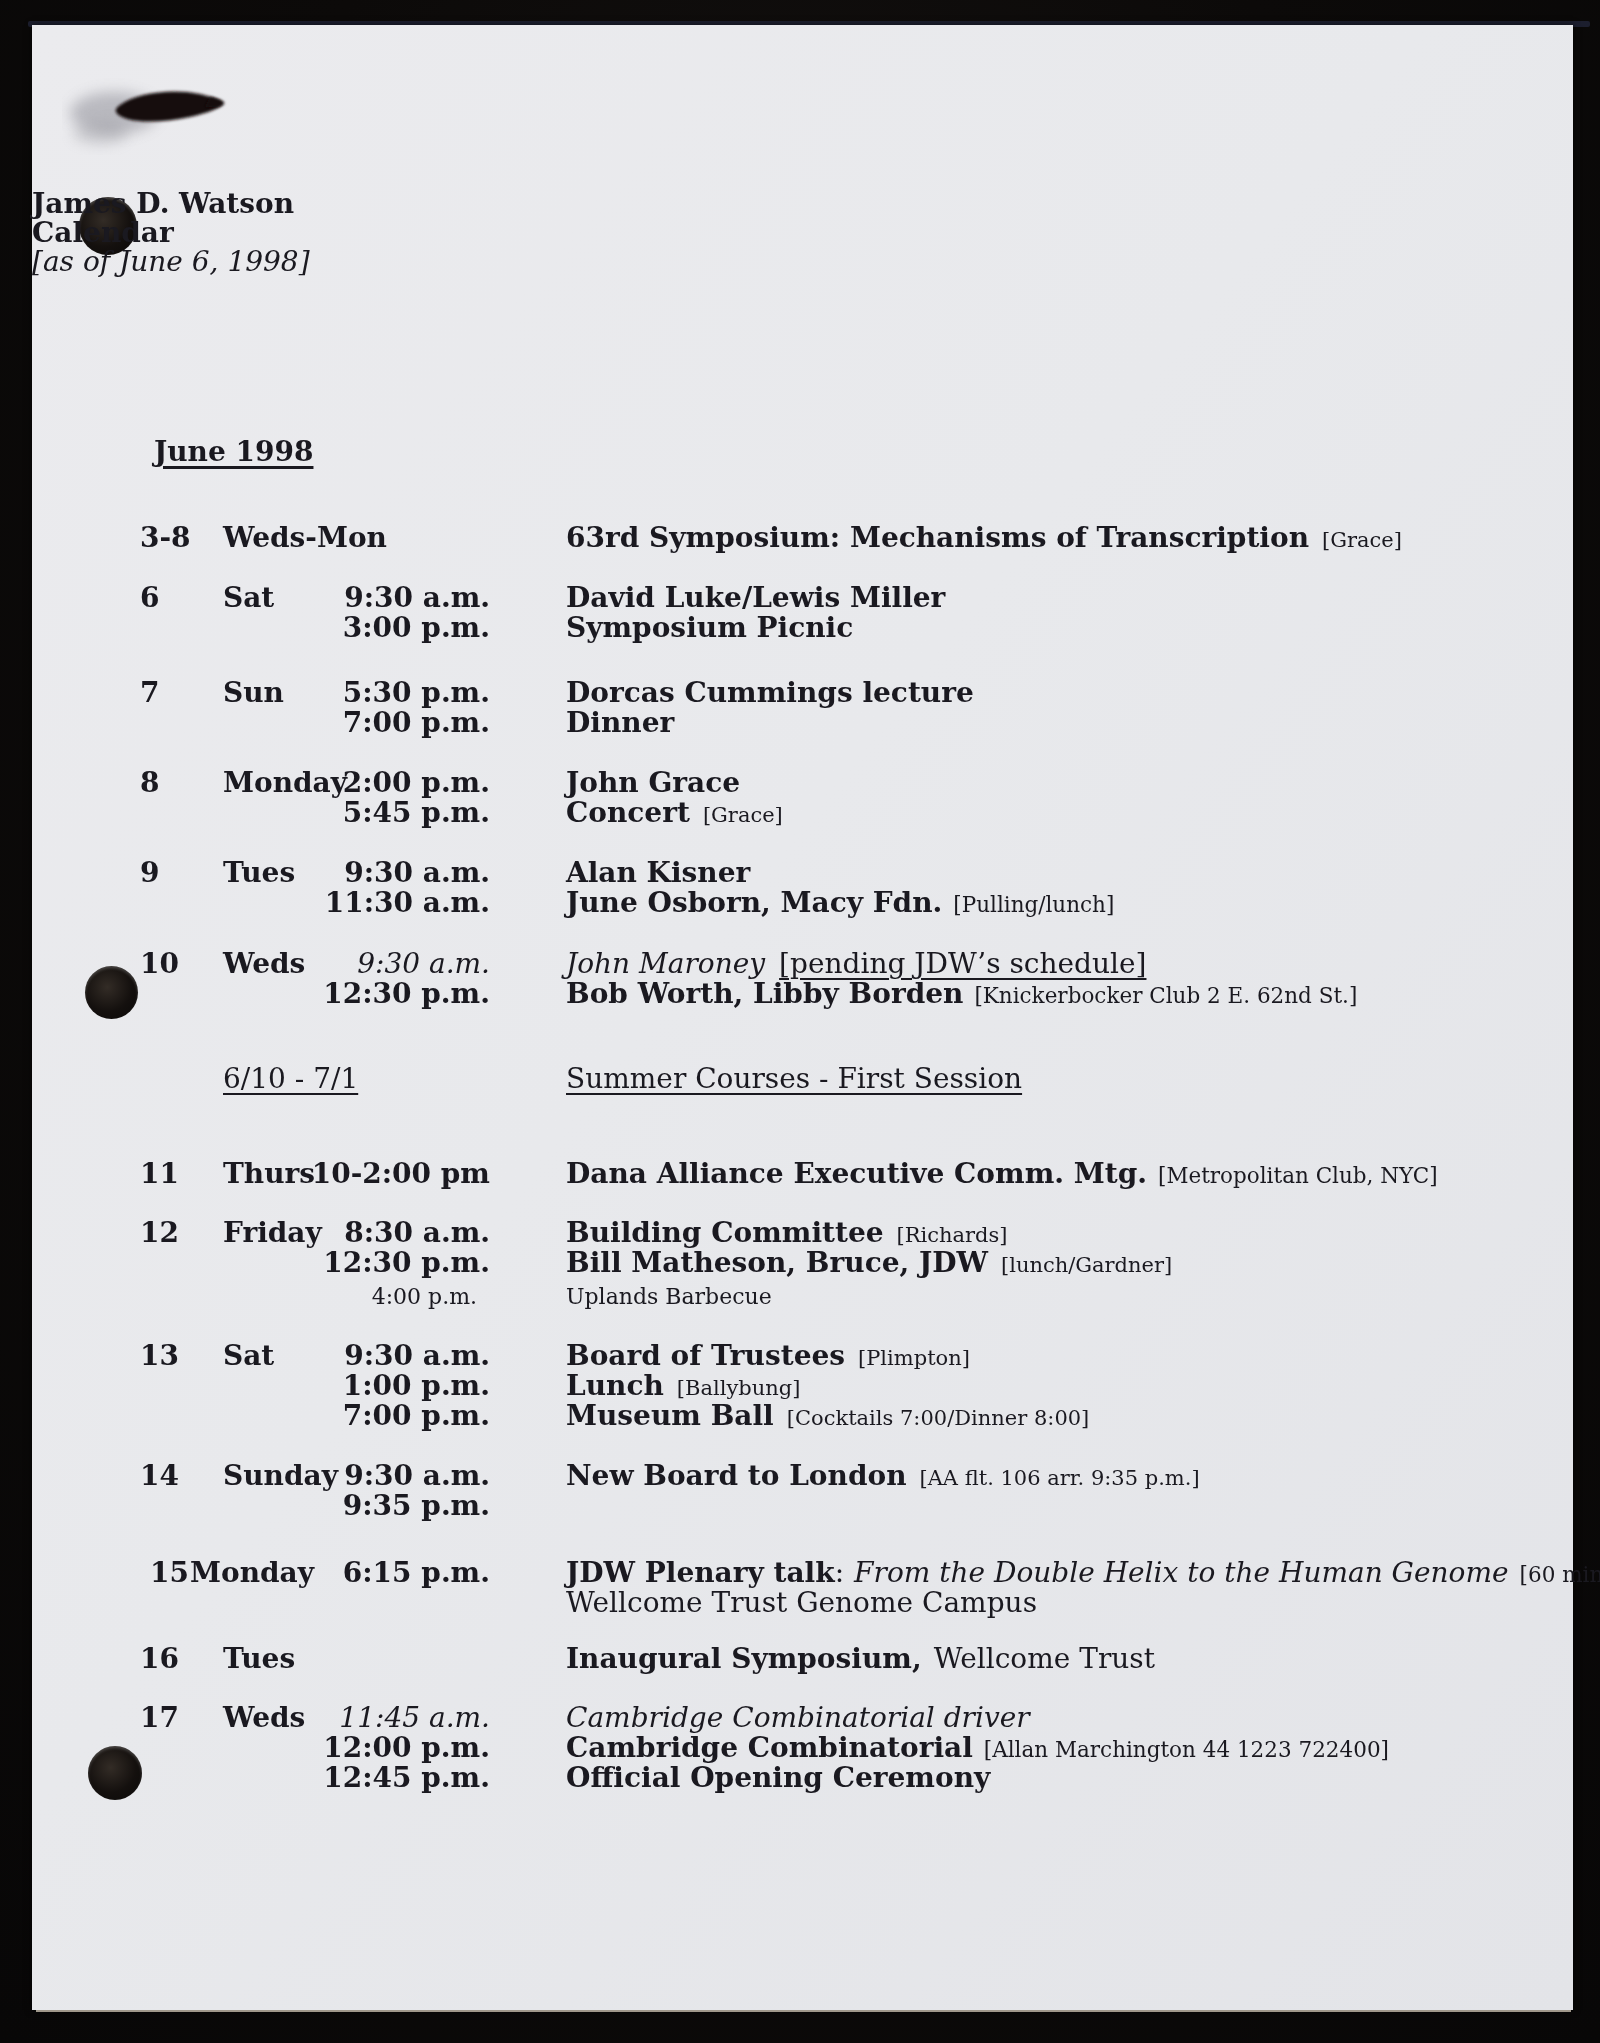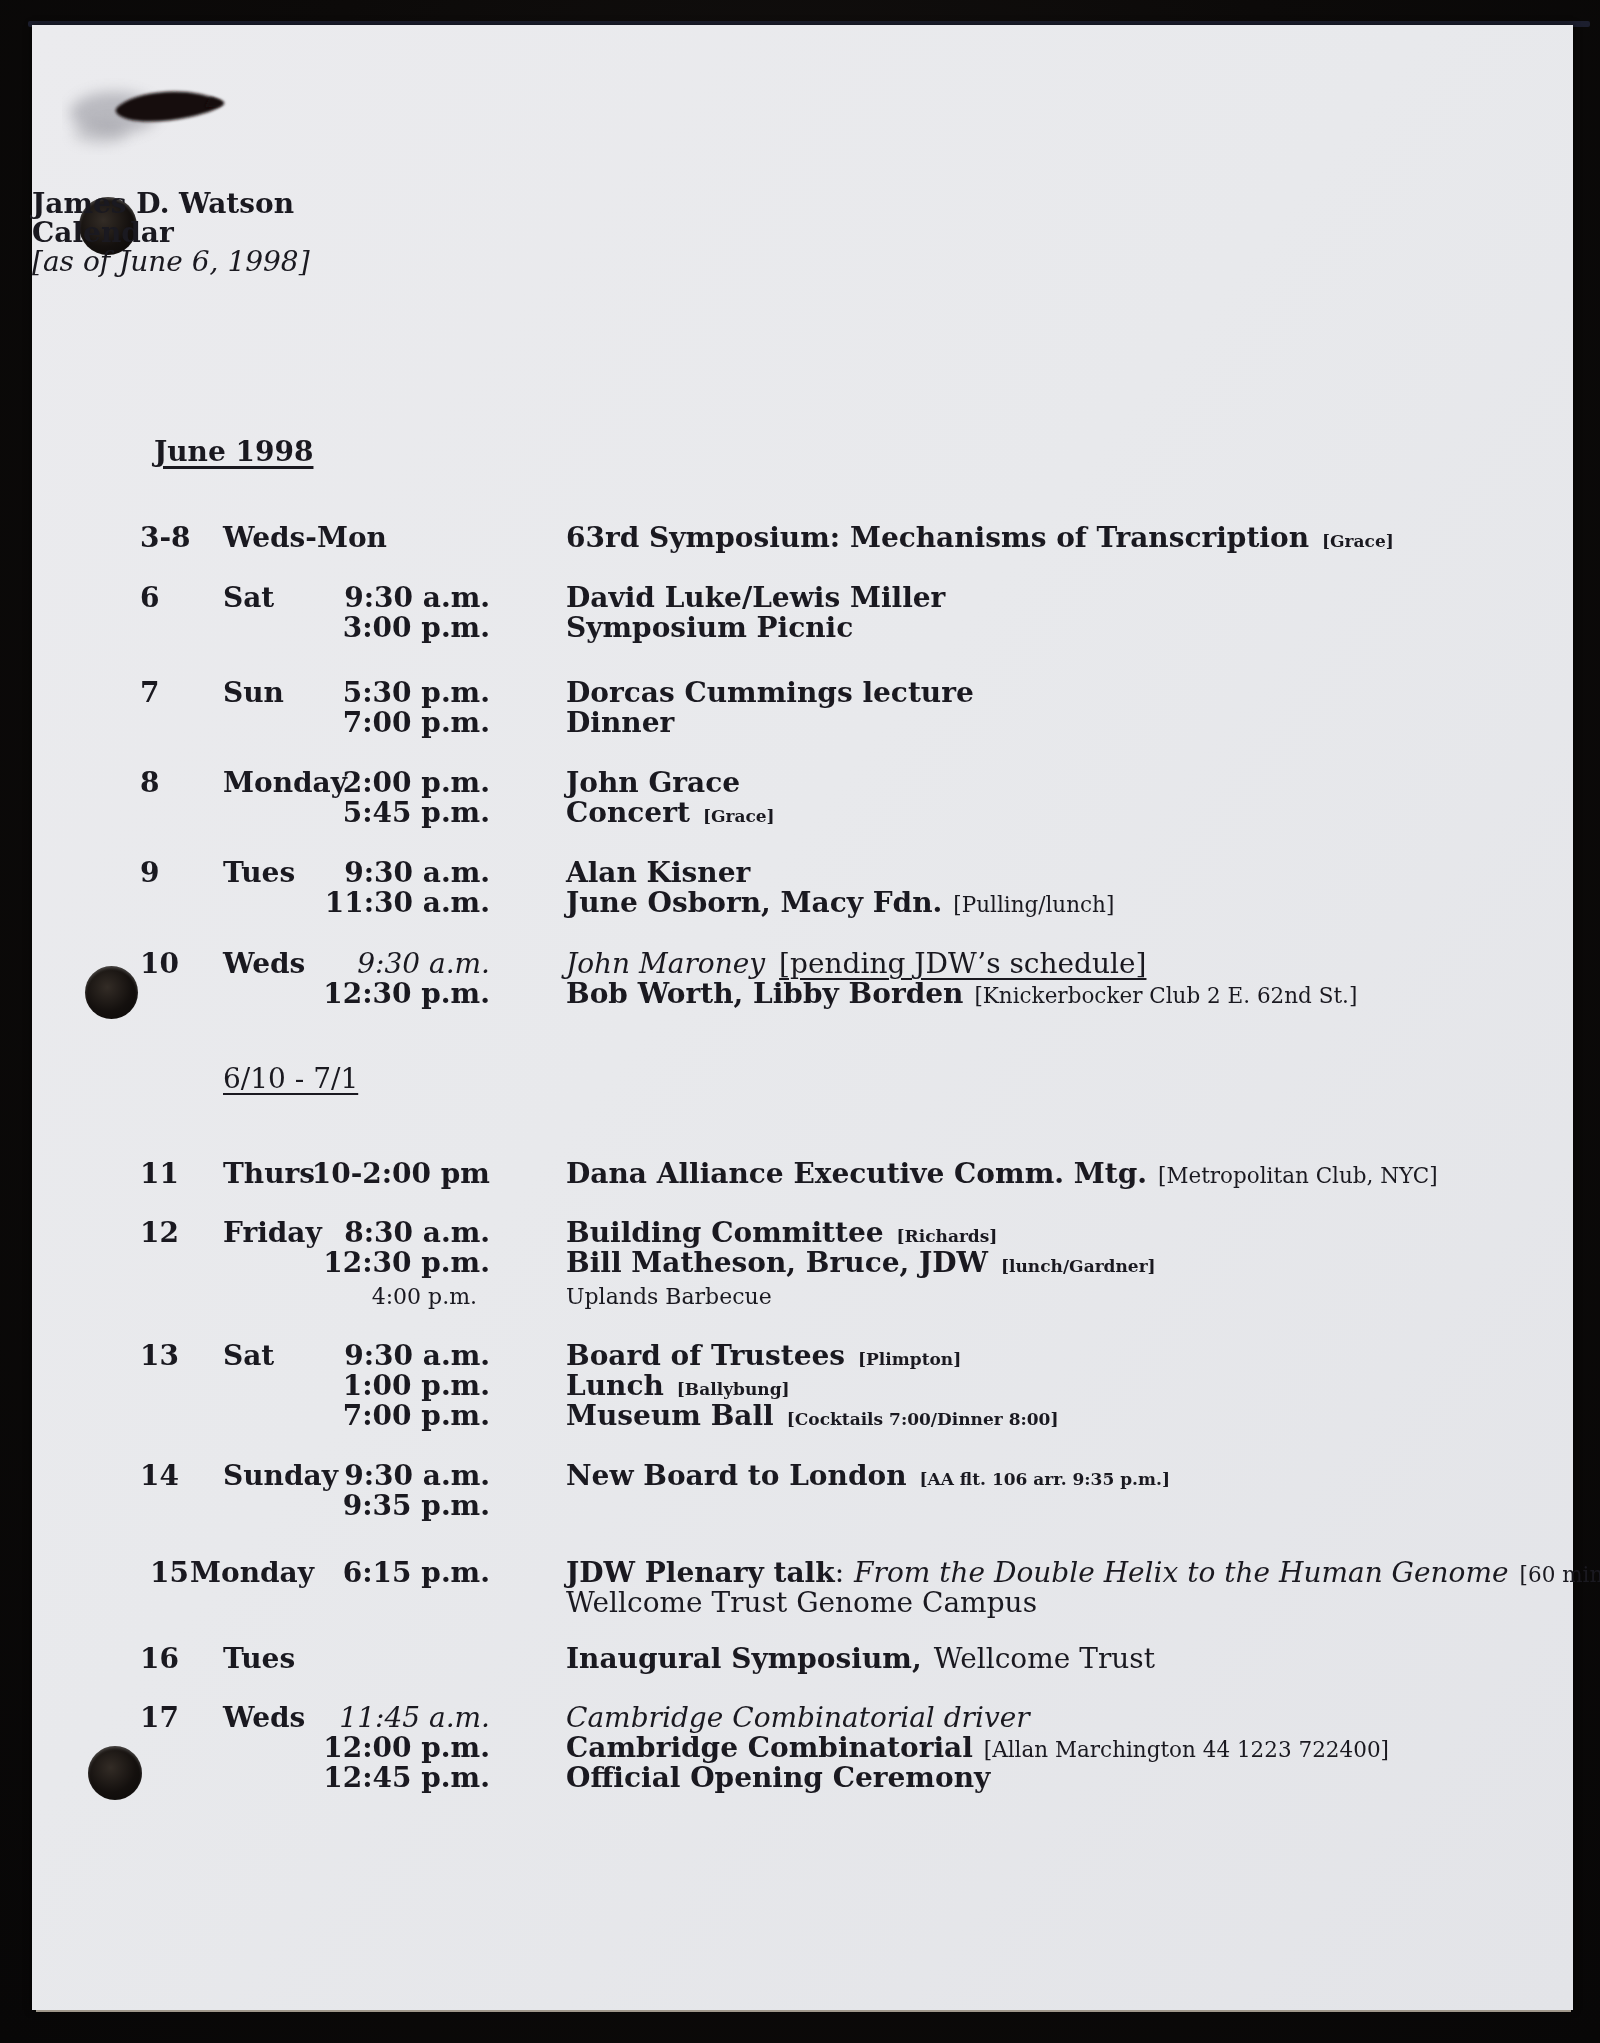--- a/index.html
+++ b/index.html
@@ -55,21 +55,21 @@
   }
   .c-date{position:absolute;left:108px;width:60px;}
   .c-day{position:absolute;left:191px;}
   .c-time{position:absolute;left:240px;width:218px;text-align:right;}
   .c-range{position:absolute;left:191px;font-weight:normal;
     text-decoration:underline;text-underline-offset:5px;text-decoration-thickness:2px;}
   .c-desc{position:absolute;left:534px;}
   .reg{font-weight:normal;}
   .it{font-weight:normal;font-style:italic;}
   .u{text-decoration:underline;text-underline-offset:5px;text-decoration-thickness:2px;}
-  .ann{font-weight:bold;font-size:17px;margin-left:13px;}
+  .ann{font-weight:normal;font-size:21px;margin-left:13px;}
   .ann-sm{font-weight:normal;font-size:21.5px;margin-left:11px;}
   .br-u{font-weight:normal;margin-left:14px;
     text-decoration:underline;text-underline-offset:5px;text-decoration-thickness:2px;}
   .sfx{font-weight:normal;margin-left:12px;text-align:center;}
   .sub{font-weight:normal;font-style:italic;margin-left:10px;}
   .line.sm{height:28px;margin-top:5px;font-size:22px;line-height:28px;font-weight:normal;}
   .line.sm .c-time{width:205px;}
   .row15 .c-date{width:auto;text-align:left;padding-left:10px;}
   .row15 .c-day{left:158px;}
 </style>
@@ -177,20 +177,21 @@
     </div>
     <div class="line">
       <span class="c-time">12:30 p.m.</span>
       <span class="c-desc"><span>Bob Worth, Libby Borden</span><span class="ann-sm">[Knickerbocker Club 2 E. 62nd St.]</span></span>
     </div>
   </div>
 
   <div class="block" style="top:1039px">
     <div class="line">
       <span class="c-range">6/10 - 7/1</span>
+      <span class="c-desc reg u">Summer Courses - First Session</span>
     </div>
   </div>
 
   <div class="block" style="top:1134px">
     <div class="line">
       <span class="c-date">11</span>
       <span class="c-day">Thurs</span>
       <span class="c-time">10-2:00 pm</span>
       <span class="c-desc"><span>Dana Alliance Executive Comm. Mtg.</span><span class="ann-sm">[Metropolitan Club, NYC]</span></span>
     </div>

